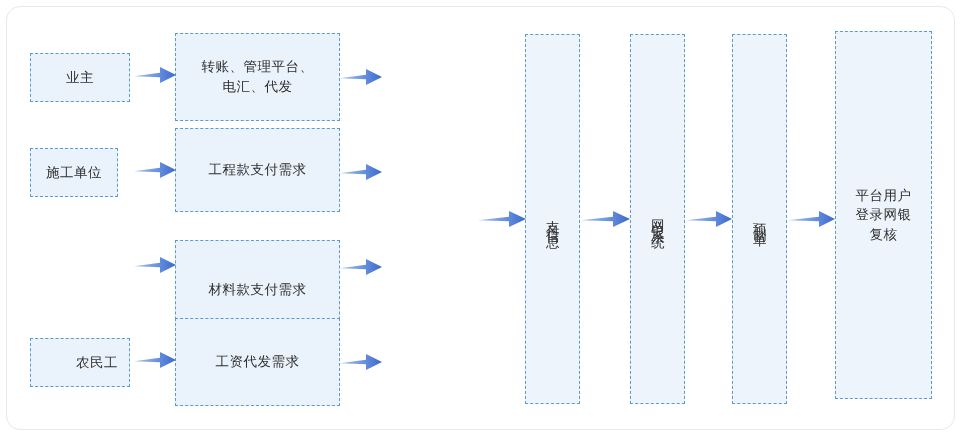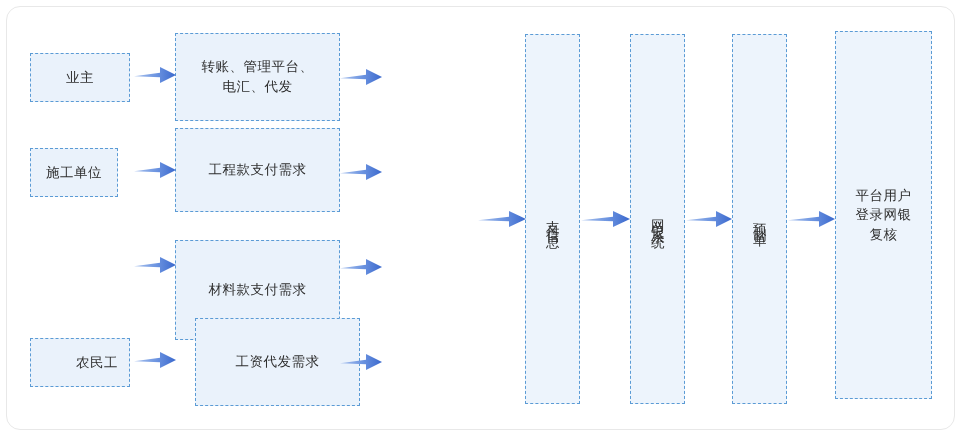--- a/index.html
+++ b/index.html
@@ -91,21 +91,21 @@
   </div>
 
   <div class="node" style="left:175px; top:128px; width:165px; height:84px;">
     <span class="label">工程款支付需求</span>
   </div>
 
   <div class="node" style="left:175px; top:240px; width:165px; height:100px;">
     <span class="label">材料款支付需求</span>
   </div>
 
-  <div class="node" style="left:175px; top:318px; width:165px; height:88px;margin-left:20px;">
+  <div class="node" style="left:175px; top:318px; width:165px; height:88px;">
     <span class="label">工资代发需求</span>
   </div>
 
 
   <div class="node tall vertical" style="left:525px; top:34px; width:55px; height:370px;">
     <span class="label">支付信息</span>
   </div>
 
   <div class="node tall vertical" style="left:630px; top:34px; width:55px; height:370px;">
     <span class="label">网银系统</span>

